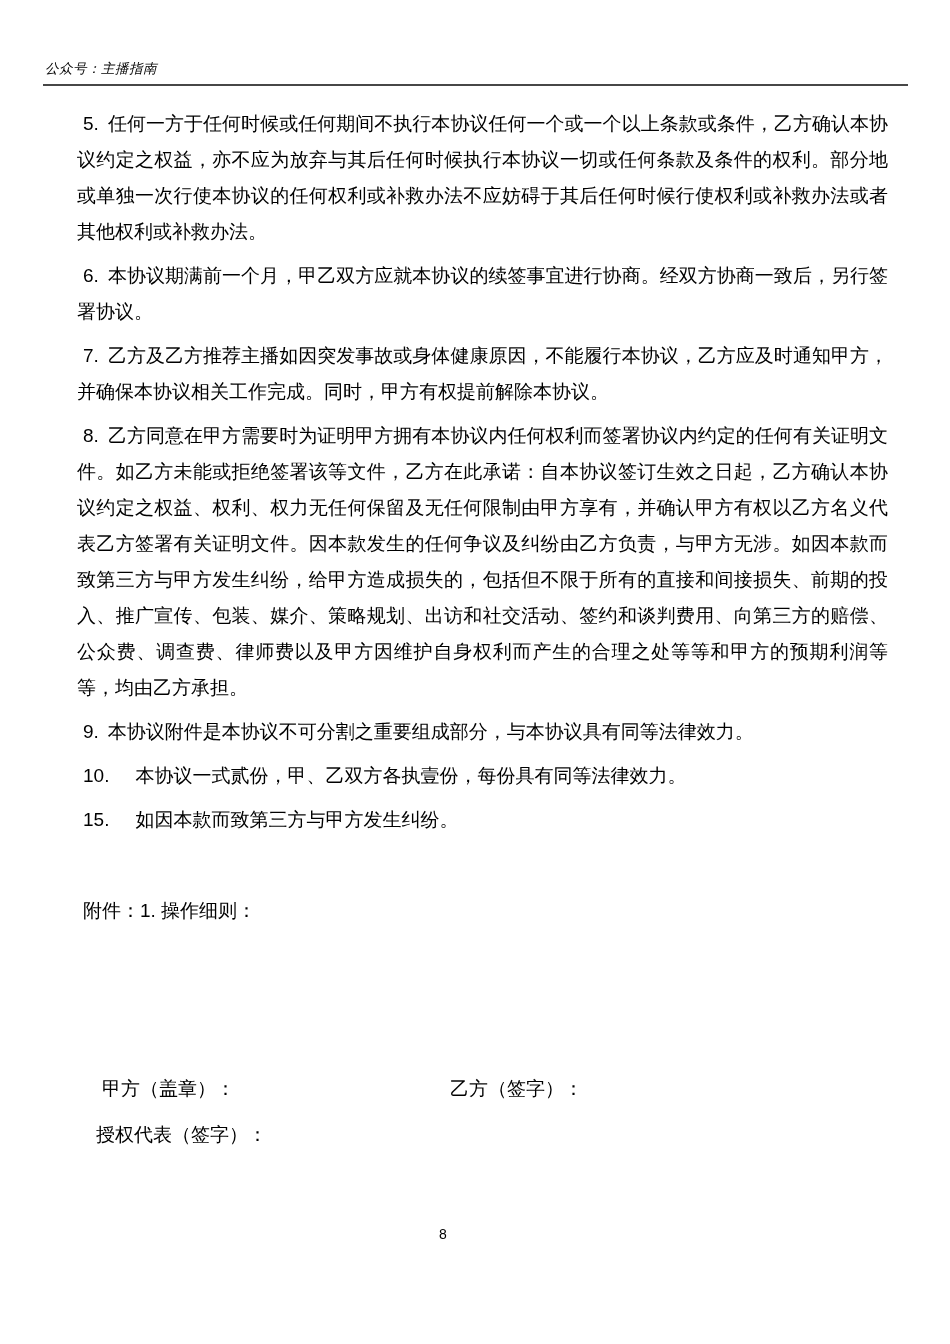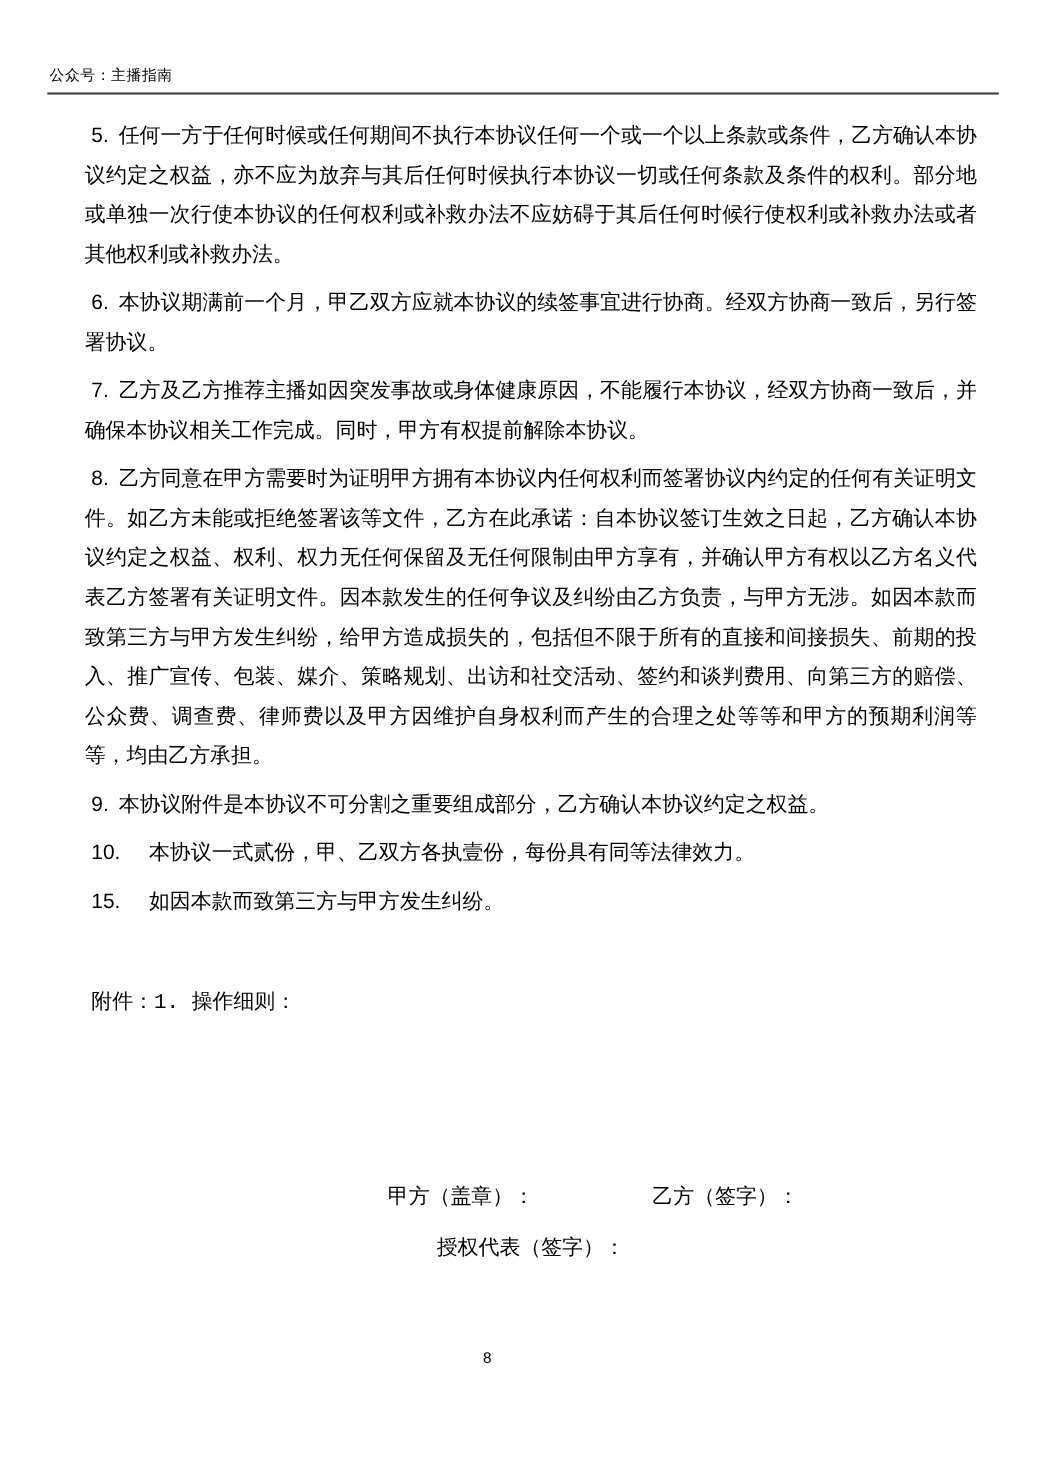--- a/index.html
+++ b/index.html
@@ -19,20 +19,21 @@
   
   .header {
     position: absolute;
     left: 43px;
     width: 865px;
     top: 60px;
     border-bottom: 2px solid #474747;
     padding-bottom: 6px;
     font-size: 13.5px;
     letter-spacing: 0.5px;
+    font-style: italic;
   }
   .header-text {
     padding-left: 2px;
     color: #000000;
   }
   
   .content {
     position: absolute;
     left: 77px;
     width: 811px;
@@ -52,39 +53,37 @@
     margin-right: 26px;
   }
   
   .attachments {
     position: absolute;
     left: 77px;
     width: 811px;
     top: 893px;
     font-size: 19px;
     line-height: 36px;
-    font-family: Liberation Mono, monospace;
   }
   .attach-line1 {
     margin: 0;
     text-indent: 6px;
   }
   .attach-line2 {
     margin: 14px 0 0 0;
     padding-left: 68px;
   }
   
   .signatures {
     position: absolute;
-    left: 74px;
+    left: 90px;
     width: 811px;
     top: 1071px;
     font-size: 19px;
     line-height: 36px;
-    text-align: center;
   }
   .sig-row {
     margin: 0;
     text-indent: 6px;
   }
   .sig-a {
     display: inline-block;
     width: 354px;
   }
   .sig-row2 {
@@ -106,23 +105,23 @@
 
 <div class="page">
 
   <div class="header">
     <span class="header-text">公众号：主播指南</span>
   </div>
 
   <div class="content">
     <p class="clause"><span class="num">5.</span><span>任何一方于任何时候或任何期间不执行本协议任何一个或一个以上条款或条件，乙方确认本协议约定之权益，亦不应为放弃与其后任何时候执行本协议一切或任何条款及条件的权利。部分地或单独一次行使本协议的任何权利或补救办法不应妨碍于其后任何时候行使权利或补救办法或者其他权利或补救办法。</span></p>
     <p class="clause"><span class="num">6.</span><span>本协议期满前一个月，甲乙双方应就本协议的续签事宜进行协商。经双方协商一致后，另行签署协议。</span></p>
-    <p class="clause"><span class="num">7.</span><span>乙方及乙方推荐主播如因突发事故或身体健康原因，不能履行本协议，经双方协商一致后，并确保本协议相关工作完成。同时，甲方有权提前解除本协议。</span></p>
+    <p class="clause"><span class="num">7.</span><span>乙方及乙方推荐主播如因突发事故或身体健康原因，不能履行本协议，乙方应及时通知甲方，并确保本协议相关工作完成。同时，甲方有权提前解除本协议。</span></p>
     <p class="clause"><span class="num">8.</span><span>乙方同意在甲方需要时为证明甲方拥有本协议内任何权利而签署协议内约定的任何有关证明文件。如乙方未能或拒绝签署该等文件，乙方在此承诺：自本协议签订生效之日起，乙方确认本协议约定之权益、权利、权力无任何保留及无任何限制由甲方享有，并确认甲方有权以乙方名义代表乙方签署有关证明文件。因本款发生的任何争议及纠纷由乙方负责，与甲方无涉。如因本款而致第三方与甲方发生纠纷，给甲方造成损失的，包括但不限于所有的直接和间接损失、前期的投入、推广宣传、包装、媒介、策略规划、出访和社交活动、签约和谈判费用、向第三方的赔偿、公众费、调查费、律师费以及甲方因维护自身权利而产生的合理之处等等和甲方的预期利润等等，均由乙方承担。</span></p>
-    <p class="clause"><span class="num">9.</span><span>本协议附件是本协议不可分割之重要组成部分，乙方确认本协议约定之权益。</span></p>
+    <p class="clause"><span class="num">9.</span><span>本协议附件是本协议不可分割之重要组成部分，与本协议具有同等法律效力。</span></p>
     <p class="clause"><span class="num wide">10.</span><span>本协议一式贰份，甲、乙双方各执壹份，每份具有同等法律效力。</span></p>
     <p class="clause"><span class="num wide">15.</span><span>如因本款而致第三方与甲方发生纠纷。</span></p>
   </div>
 
   <div class="attachments">
     <p class="attach-line1"><span>附件：</span><span>1. 操作细则：</span></p>
   </div>
 
   <div class="signatures">
     <p class="sig-row"><span class="sig-a">甲方（盖章）：</span><span>乙方（签字）：</span></p>

